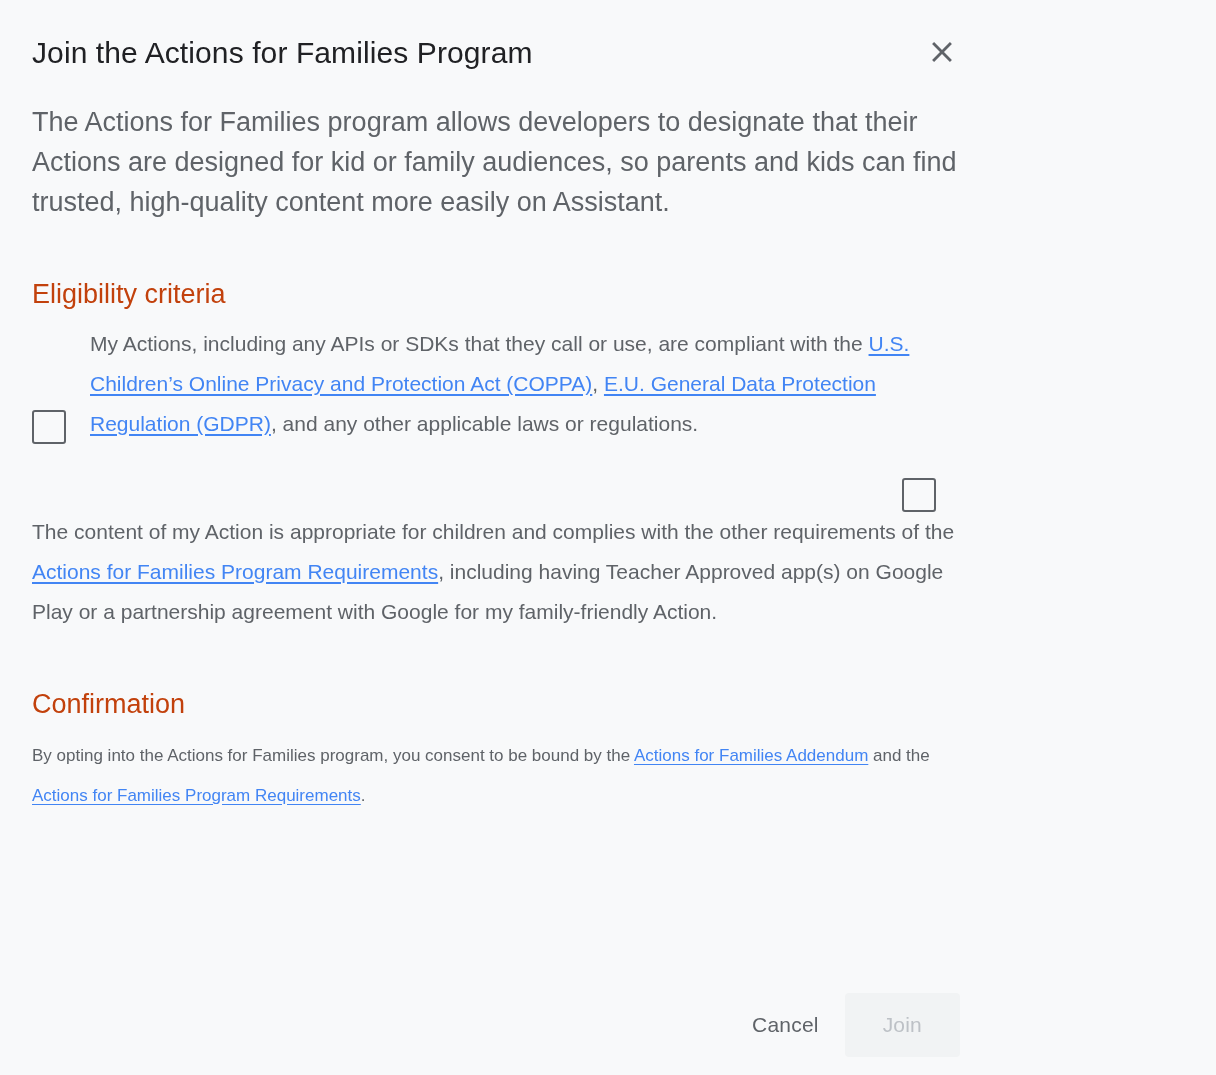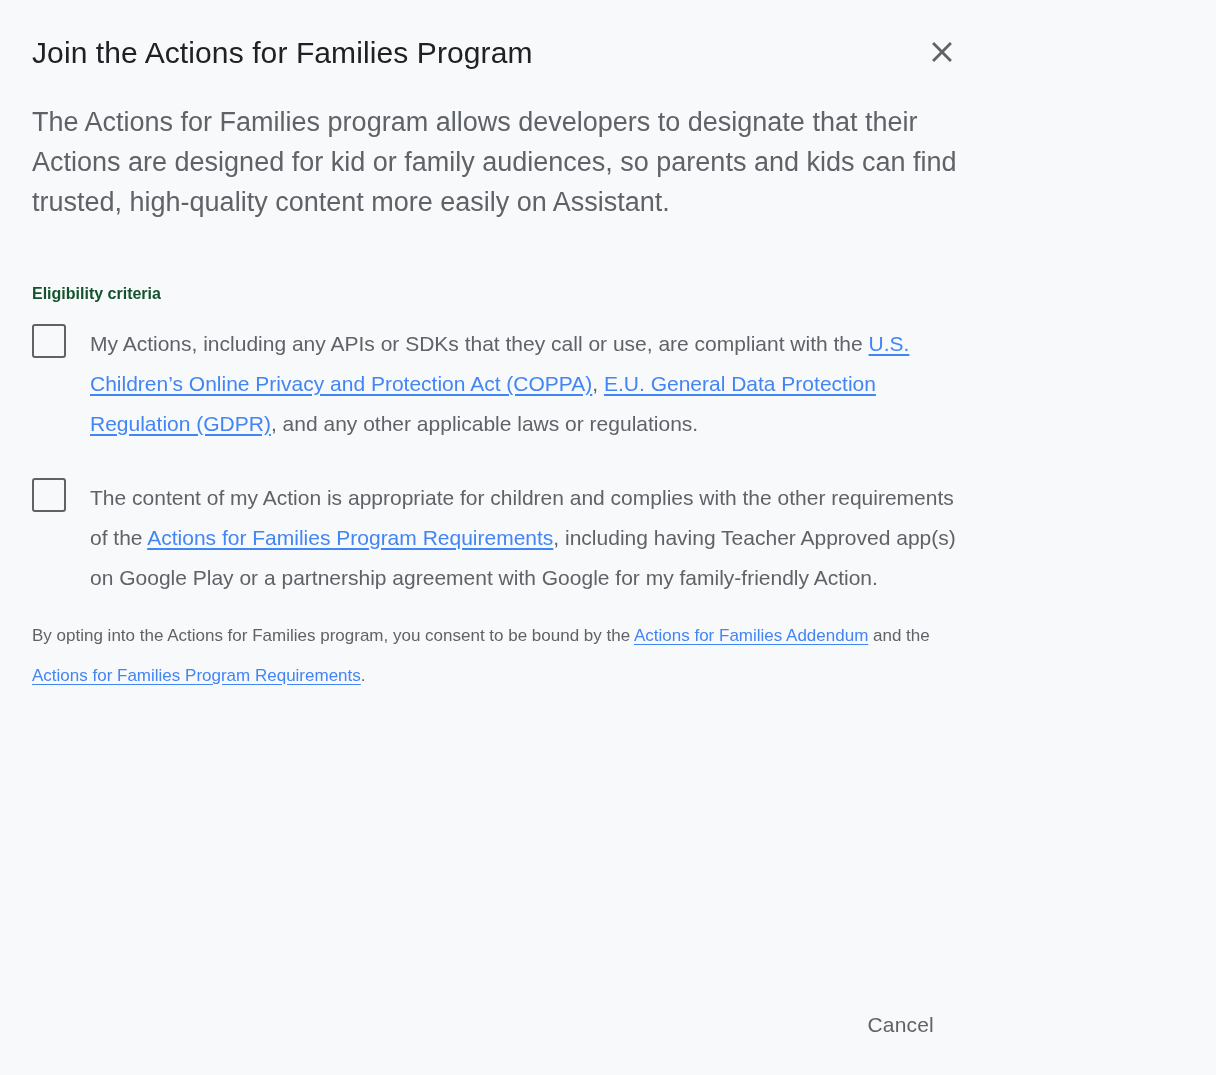--- a/index.html
+++ b/index.html
@@ -59,35 +59,35 @@
     overflow: hidden;
   }
   .intro {
     font-size: 27px;
     line-height: 40px;
     color: #5f6368;
     margin: 26px 0 0 0;
     max-width: 1110px;
   }
   .section-heading {
-    font-size: 16px;
+    font-size: 27px;
     line-height: 28px;
-    font-weight: 700;
-    color: #14532d;
+    font-weight: 400;
+    color: #c2410c;
     margin: 58px 0 0 0;
   }
   .criteria-list {
     margin: 16px 0 0 0;
   }
   .criteria-row {
     display: flex;
-    align-items: flex-start;
+    align-items: flex-end;
     margin-bottom: 34px;
   }
-  .criteria-row:last-child { margin-bottom: 0; }
+  .criteria-row:last-child { margin-bottom: 0; flex-direction: column; }
   .checkbox {
     flex: 0 0 auto;
     width: 34px;
     height: 34px;
     border: 2px solid #5f6368;
     border-radius: 3px;
     background: transparent;
     box-sizing: border-box;
     cursor: pointer;
     margin-right: 24px;
@@ -182,25 +182,27 @@
 
       <div class="criteria-row">
         <div class="checkbox"></div>
         <div class="criteria-text">
           <span>The content of my Action is appropriate for children and complies with the other requirements of the </span><a class="link">Actions for Families Program Requirements</a><span>, including having Teacher Approved app(s) on Google Play or a partnership agreement with Google for my family-friendly Action.</span>
         </div>
       </div>
 
     </div>
 
+    <h2 class="section-heading">Confirmation</h2>
 
     <p class="confirm-text">
       <span>By opting into the Actions for Families program, you consent to be bound by the </span><a class="link">Actions for Families Addendum</a><span> and the </span><a class="link">Actions for Families Program Requirements</a><span>.</span>
     </p>
 
 
   </div>
 
   <div class="dialog-footer">
     <button class="btn btn-cancel">Cancel</button>
+    <button class="btn btn-join">Join</button>
   </div>
 
 </div>
 
 </body></html>

